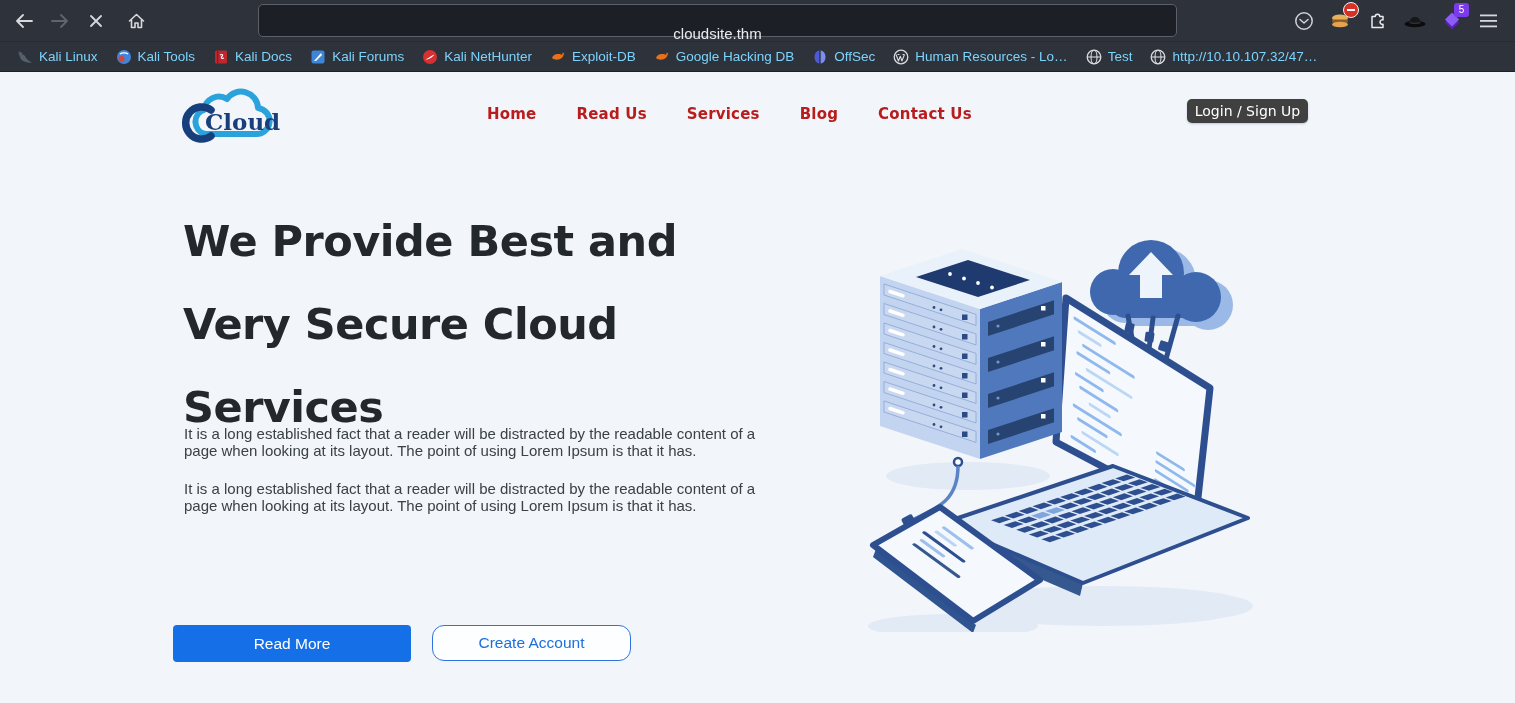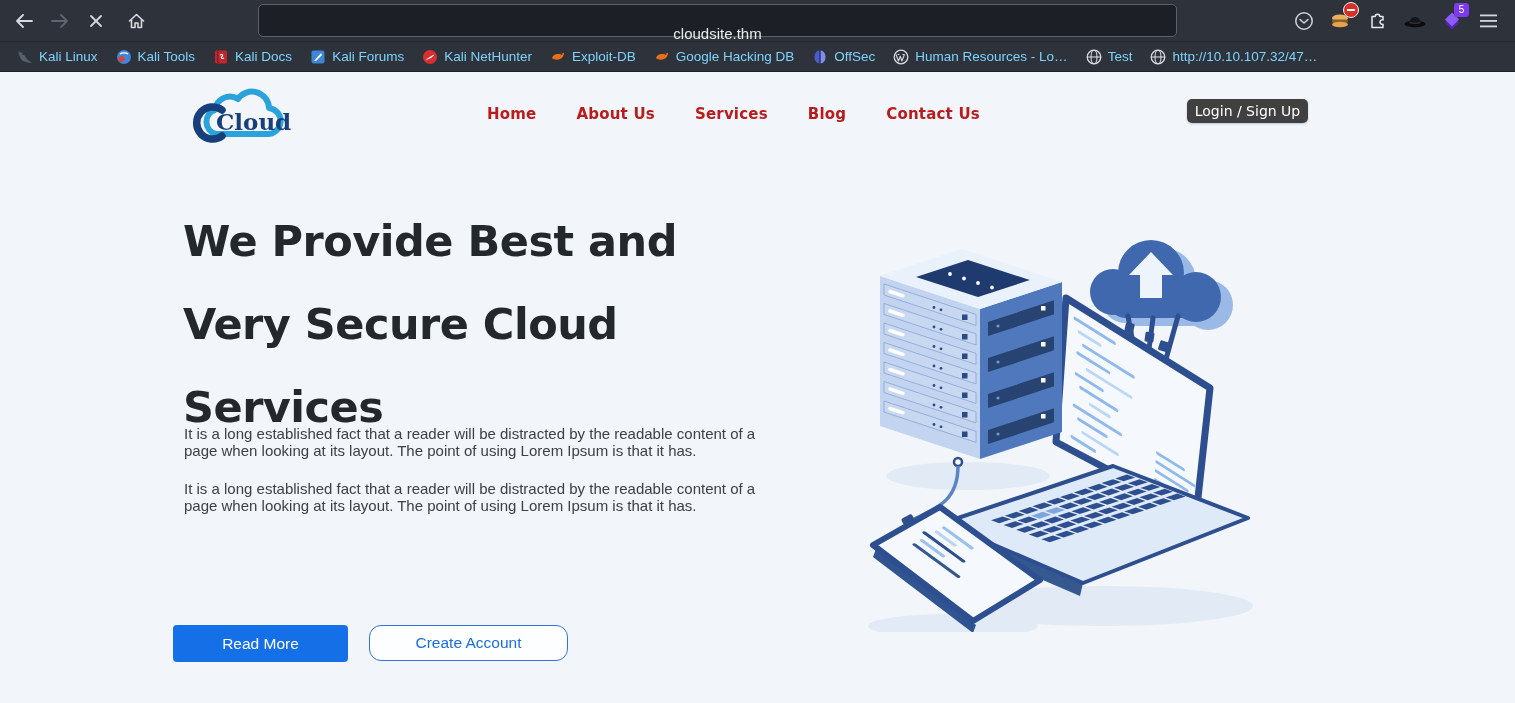--- a/index.html
+++ b/index.html
@@ -53,21 +53,21 @@
   .bm {
     display:flex; align-items:center; gap:6px; padding:3px 9px; border-radius:4px;
     color:#7dd3fc; font-size:13.5px; font-family:"Liberation Sans",sans-serif;
     white-space:nowrap; cursor:default;
   }
   .bm svg { width:16px; height:16px; flex:0 0 auto; }
 
   
   .page { position:absolute; top:72px; left:0; width:1515px; height:631px; background:#f2f5f9; }
 
-  .logo { position:absolute; left:186px; top:12px; }
+  .logo { position:absolute; left:175px; top:12px; }
 
   .nav { position:absolute; left:487px; top:33px; display:flex; gap:40px; }
   .nav a {
     font-size:15px; font-weight:700; color:#b91c1c; text-decoration:none;
     letter-spacing:0.2px; font-family:"DejaVu Sans",sans-serif; cursor:pointer;
   }
 
   .login-btn {
     position:absolute; left:1187px; top:27px; width:121px; height:24px;
     background:#404040; color:#fff; border:none; border-radius:5px;
@@ -82,21 +82,21 @@
   }
   .hero-copy {
     position:absolute; left:184px; top:353px; width:575px;
     font-family:"Liberation Sans",sans-serif;
     font-size:15px; line-height:17px; color:#3a4147;
   }
   .hero-copy p { margin:0 0 21px 0; }
 
   .cta-row { position:absolute; left:173px; top:553px; display:flex; gap:21px; }
   .btn-primary {
-    width:175px; height:37px; background:#1570e8; color:#fff; border:none;
+    width:238px; height:37px; background:#1570e8; color:#fff; border:none;
     border-radius:4px; font-size:15.5px; font-family:"Liberation Sans",sans-serif; cursor:pointer;
   }
   .btn-outline {
     width:199px; height:36px; background:#fdfeff; color:#1b6fe0;
     border:1.5px solid #2f73e0; border-radius:12px; font-size:15.5px;
     font-family:"Liberation Sans",sans-serif; cursor:pointer;
   }
 
   .illustration { position:absolute; left:858px; top:146px; width:402px; height:414px; }
 </style>
@@ -276,21 +276,21 @@
   <div class="logo">
     <svg width="108" height="62" viewBox="0 0 108 62">
       <path d="M30 50 H80 A13 13 0 0 0 83 24 A17 17 0 0 0 52 15 A15 15 0 0 0 29 26 A12.5 12.5 0 0 0 30 50 Z" fill="none" stroke="#2aa3dc" stroke-width="6" stroke-linejoin="round"></path>
       <path d="M36 26 A16 16 0 1 0 36 52" fill="none" stroke="#173f7c" stroke-width="7.5" stroke-linecap="round"></path>
       <text x="30" y="46" font-family="DejaVu Serif, serif" font-weight="bold" font-size="23" fill="#173f7c">Cloud</text>
     </svg>
   </div>
 
   <nav class="nav">
     <a>Home</a>
-    <a>About Us</a>
+    <a>Read Us</a>
     <a>Services</a>
     <a>Blog</a>
     <a>Contact Us</a>
   </nav>
 
   <button class="login-btn">Login / Sign Up</button>
 
   <h1 class="hero-title">We Provide Best and Very Secure Cloud Services</h1>
 
   <div class="hero-copy">

